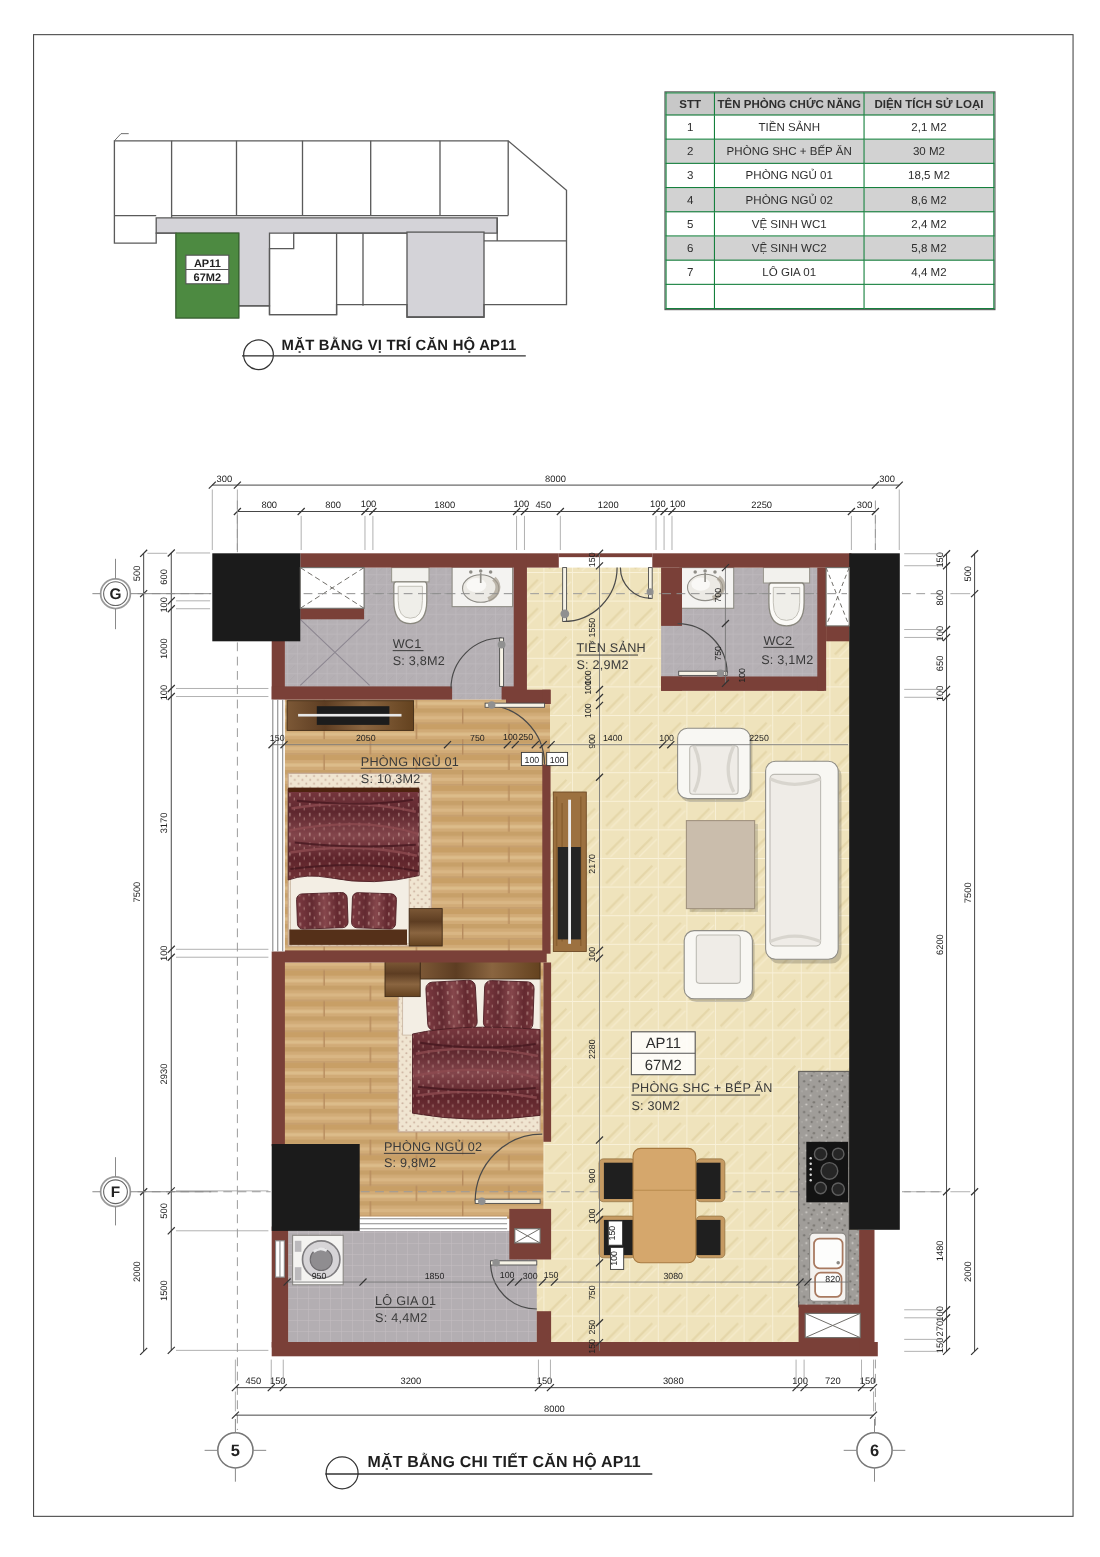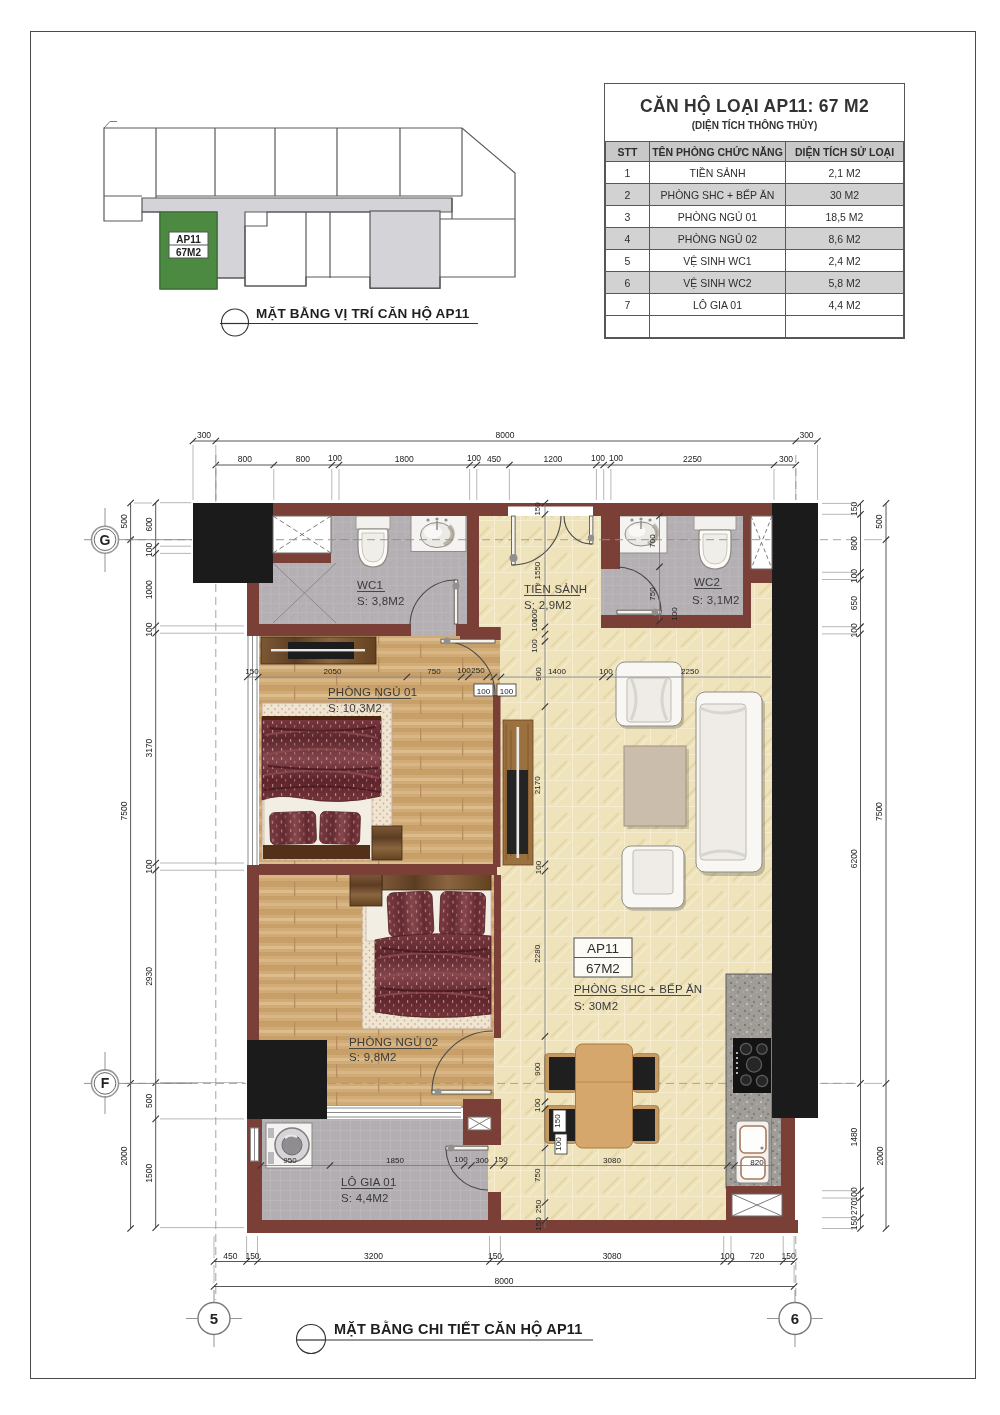--- a/index.html
+++ b/index.html
@@ -14,24 +14,20 @@
 #tbl col.c1{width:44px;}
 #tbl col.c2{width:136px;}
 #tbl tr.g td{background:#d2d2d2;}
 #tbl tr.h td{background:#c8c8c8;font-weight:bold;height:19px;}
 svg{position:absolute;left:0;top:0;}
 </style>
 </head>
 <body>
 <div id="frame"></div>
 <div id="tbl">
- <div class="title">
-      <div class="t1">CĂN HỘ LOẠI AP11: 67 M2</div>
-      <div class="t2">(DIỆN TÍCH THÔNG THỦY)</div>
-    </div>
  <table>
   <colgroup>
         <col class="c1">
         <col class="c2">
         <col>
       </colgroup>
   <tbody>
         <tr class="h">
           <td>STT</td>
           <td>TÊN PHÒNG CHỨC NĂNG</td>

